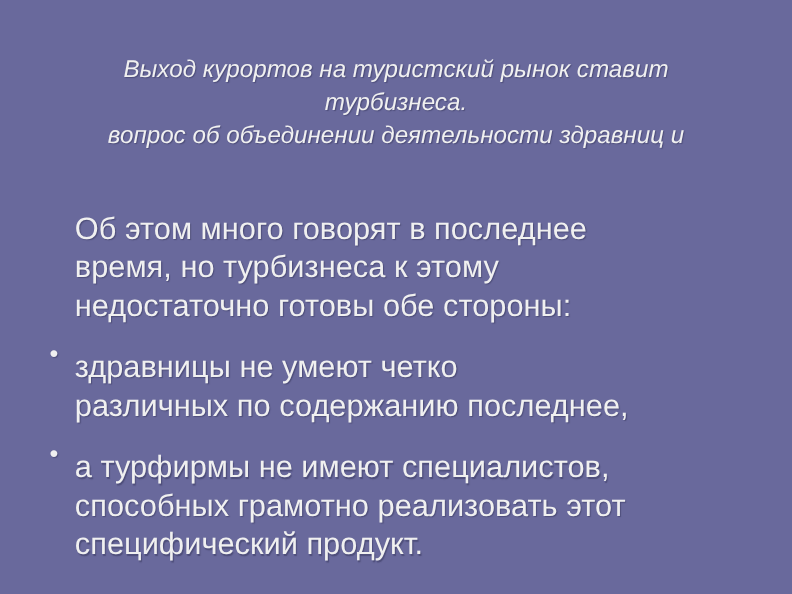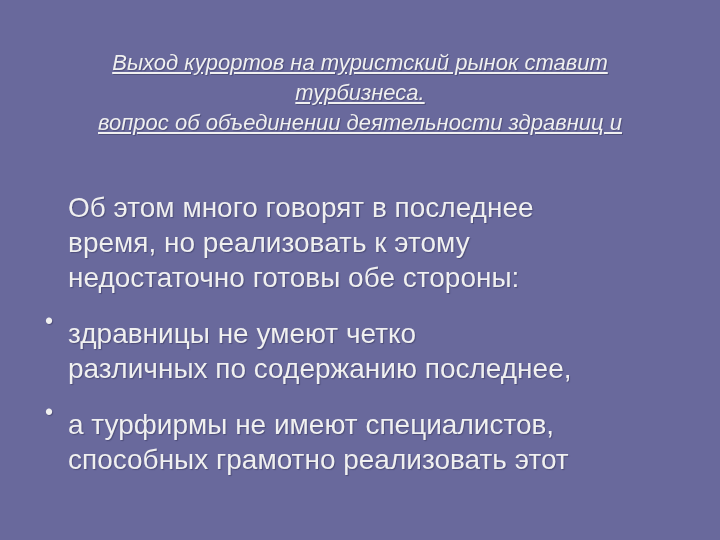--- a/index.html
+++ b/index.html
@@ -18,21 +18,20 @@
   .slide-title {
     position: absolute;
     top: 48px;
     left: 40px;
     right: 40px;
     text-align: center;
     font-style: italic;
     font-size: 22px;
     line-height: 30px;
     text-shadow: 1px 1px 1px rgba(45, 45, 80, 0.45);
-    text-decoration: underline;
   }
   .title-line {
     white-space: nowrap;
   }
   .slide-body {
     position: absolute;
     top: 142px;
     left: 40px;
     right: 30px;
     font-size: 28px;
@@ -71,35 +70,36 @@
   <div class="slide-title">
     <div class="title-line">Выход курортов на туристский рынок ставит</div>
     <div class="title-line">турбизнеса.</div>
     <div class="title-line">вопрос об объединении деятельности здравниц и</div>
   </div>
 
   <div class="slide-body">
 
     <div class="intro-paragraph">
       <div class="body-line">Об этом много говорят в последнее</div>
-      <div class="body-line">время, но реализовать к этому</div>
+      <div class="body-line">время, но турбизнеса к этому</div>
       <div class="body-line">недостаточно готовы обе стороны:</div>
     </div>
 
     <div class="bullet-item">
       <span class="bullet-marker">•</span>
       <div class="bullet-lines">
         <div class="body-line">здравницы не умеют четко</div>
         <div class="body-line">различных по содержанию последнее,</div>
       </div>
     </div>
 
     <div class="bullet-item">
       <span class="bullet-marker">•</span>
       <div class="bullet-lines">
         <div class="body-line">а турфирмы не имеют специалистов,</div>
         <div class="body-line">способных грамотно реализовать этот</div>
+        <div class="body-line">специфический продукт.</div>
       </div>
     </div>
 
   </div>
 
 </div>
 
 </body></html>

